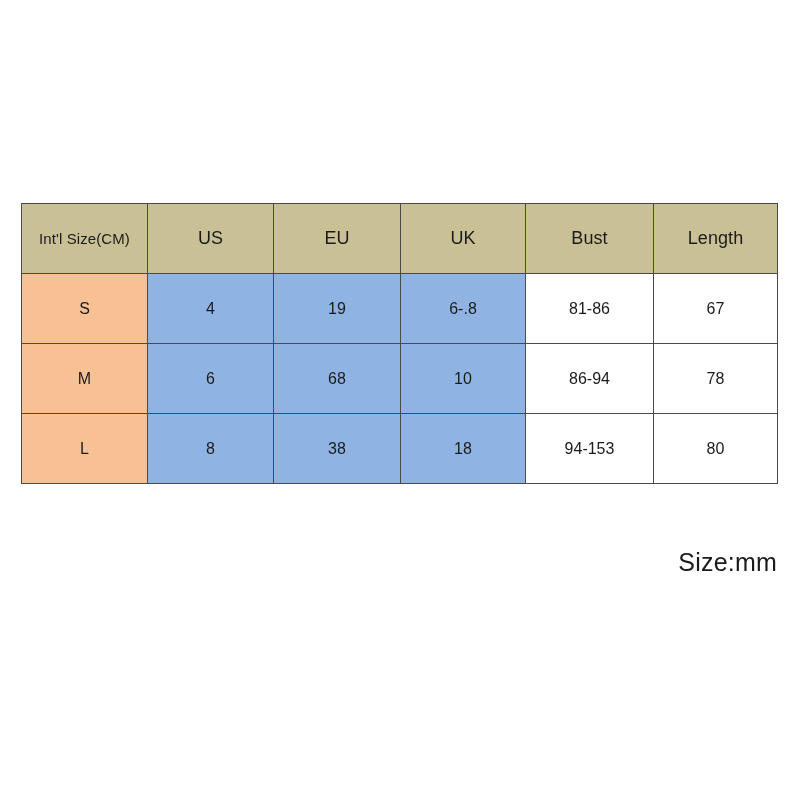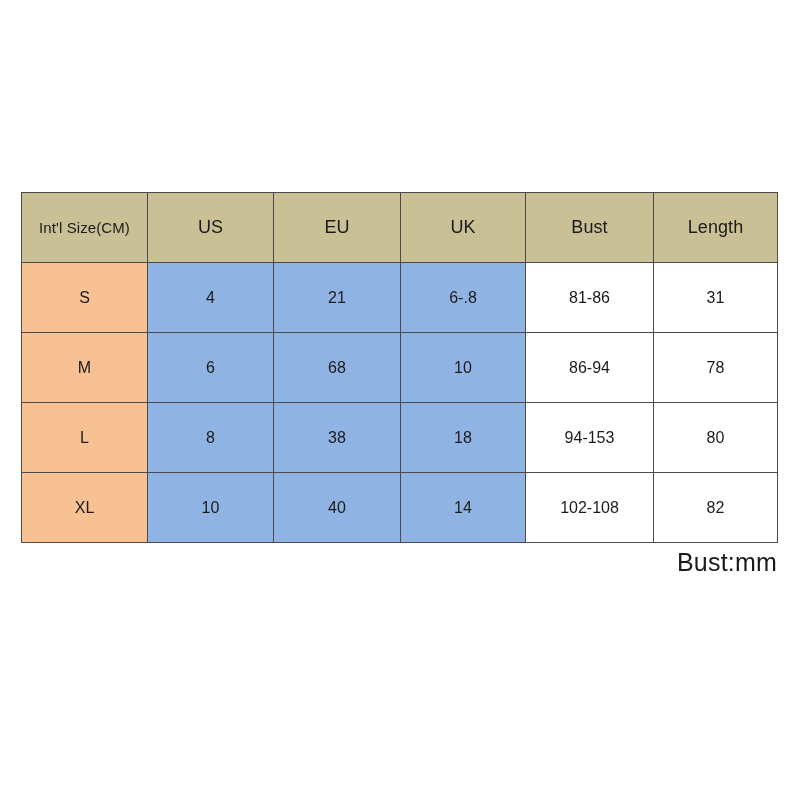--- a/index.html
+++ b/index.html
@@ -12,21 +12,21 @@
     height: 800px;
     background: #ffffff;
     font-family: "Liberation Sans", sans-serif;
     overflow: hidden;
     position: relative;
   }
 
   #chart-wrap {
     position: absolute;
     left: 21px;
-    top: 192px;
+    top: 203px;
     width: 756px;
   }
 
   table.size-table {
     border-collapse: collapse;
     table-layout: fixed;
     width: 756px;
     background: #ffffff;
   }
 
@@ -105,46 +105,38 @@
         <th>EU</th>
         <th>UK</th>
         <th>Bust</th>
         <th>Length</th>
       </tr>
     </thead>
     <tbody>
       <tr>
         <td class="cell-size">S</td>
         <td class="cell-blue">4</td>
-        <td class="cell-blue">21</td>
+        <td class="cell-blue">19</td>
         <td class="cell-blue">6-.8</td>
         <td class="cell-white">81-86</td>
-        <td class="cell-white">31</td>
+        <td class="cell-white">67</td>
       </tr>
       <tr>
         <td class="cell-size">M</td>
         <td class="cell-blue">6</td>
         <td class="cell-blue">68</td>
         <td class="cell-blue">10</td>
         <td class="cell-white">86-94</td>
         <td class="cell-white">78</td>
       </tr>
       <tr>
         <td class="cell-size">L</td>
         <td class="cell-blue">8</td>
         <td class="cell-blue">38</td>
         <td class="cell-blue">18</td>
         <td class="cell-white">94-153</td>
         <td class="cell-white">80</td>
       </tr>
-      <tr>
-        <td class="cell-size">XL</td>
-        <td class="cell-blue">10</td>
-        <td class="cell-blue">40</td>
-        <td class="cell-blue">14</td>
-        <td class="cell-white">102-108</td>
-        <td class="cell-white">82</td>
-      </tr>
     </tbody>
   </table>
 </div>
 
-<div id="unit-note">Bust:mm</div>
+<div id="unit-note">Size:mm</div>
 
 </body></html>

